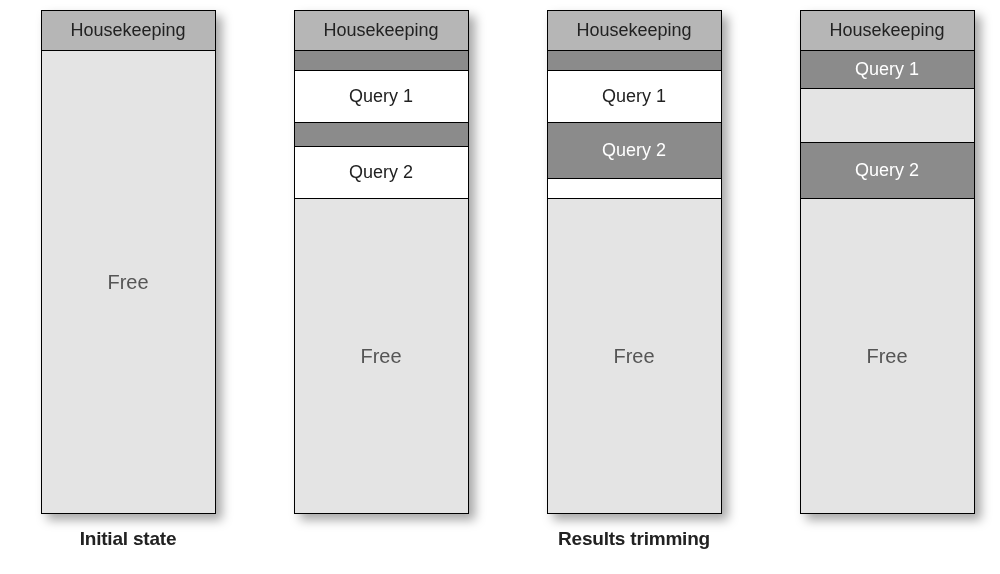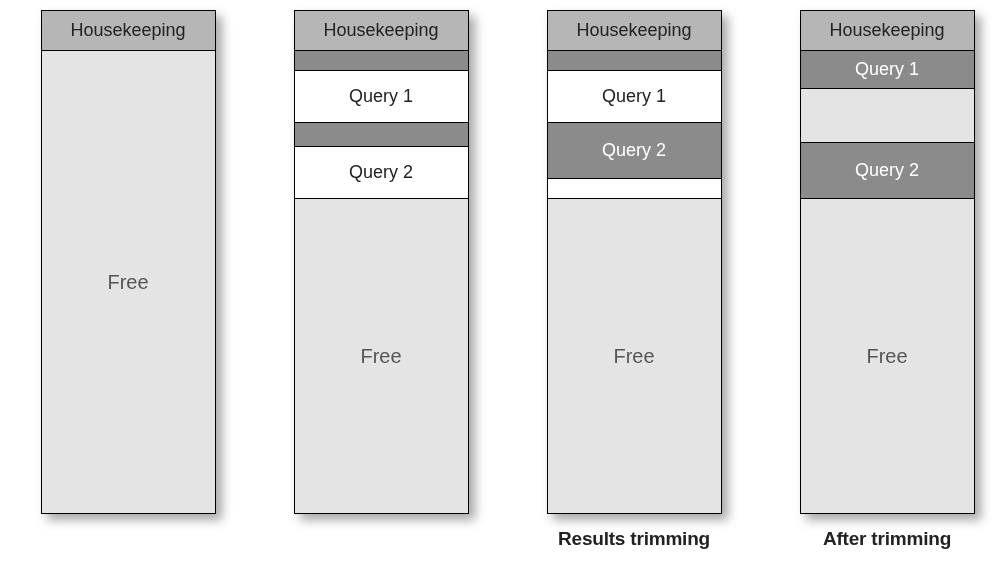--- a/index.html
+++ b/index.html
@@ -54,20 +54,21 @@
 </style>
 </head>
 <body>
 
 <div class="row" id="root">
     <div class="col">
       <div class="stack">
         <div class="block housekeeping" style="height: 40px;">Housekeeping</div>
         <div class="block free">Free</div>
       </div>
+      <div class="caption">Initial state</div>
     </div>
     <div class="col">
       <div class="stack">
         <div class="block housekeeping" style="height: 40px;">Housekeeping</div>
         <div class="block darkband" style="height: 20px;"></div>
         <div class="block whiteband" style="height: 52px;">Query 1</div>
         <div class="block darkband" style="height: 24px;"></div>
         <div class="block whiteband" style="height: 52px;">Query 2</div>
         <div class="block free">Free</div>
       </div>
@@ -84,15 +85,14 @@
       <div class="caption">Results trimming</div>
     </div>
     <div class="col">
       <div class="stack">
         <div class="block housekeeping" style="height: 40px;">Housekeeping</div>
         <div class="block darkband" style="height: 38px;">Query 1</div>
         <div class="block lightband" style="height: 54px;"></div>
         <div class="block darkband" style="height: 56px;">Query 2</div>
         <div class="block free">Free</div>
       </div>
-      <div class="caption">After trimming</div>
     </div>
   </div>
 
 </body></html>

